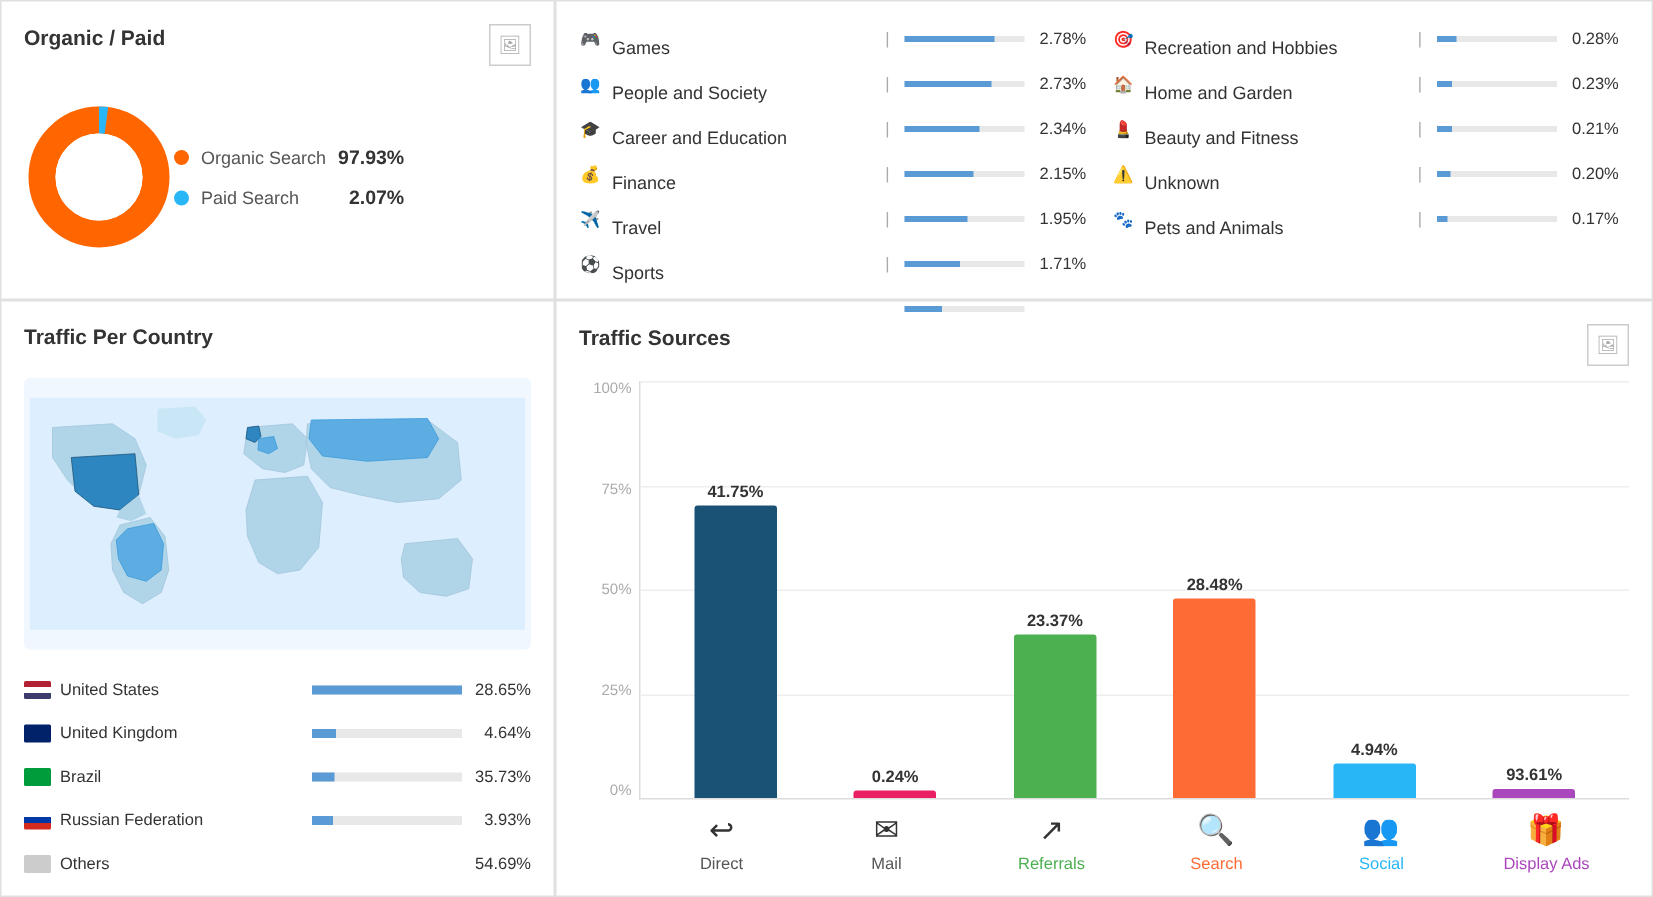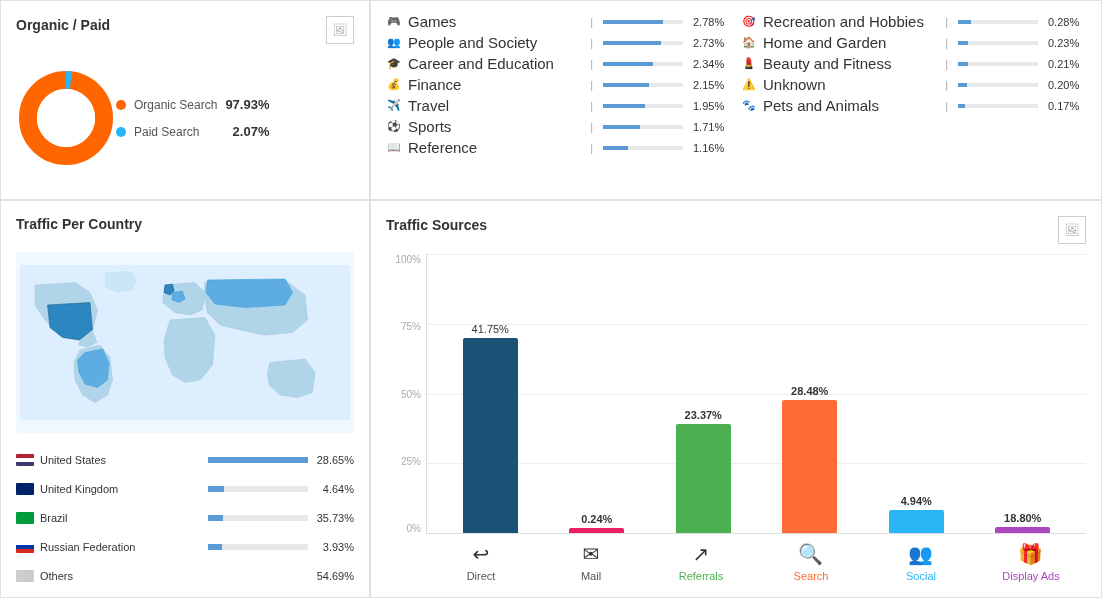--- a/index.html
+++ b/index.html
@@ -16,21 +16,21 @@
     .donut-container { width: 100px; height: 100px; position: relative; flex-shrink: 0; }
     .donut-svg { width: 100px; height: 100px; }
     .legend-items { display: flex; flex-direction: column; gap: 12px; }
     .legend-item { display: flex; align-items: center; gap: 8px; }
     .legend-dot { width: 10px; height: 10px; border-radius: 50%; flex-shrink: 0; }
     .legend-label { color: #555; font-size: 12px; flex: 1; }
     .legend-value { font-size: 13px; font-weight: bold; color: #333; }
     .panel-icon { width: 28px; height: 28px; border: 1px solid #ccc; display: flex; align-items: center; justify-content: center; color: #aaa; font-size: 12px; align-self: flex-start; margin-left: auto; }
     .category-row { display: flex; align-items: center; gap: 6px; padding: 2px 0; }
     .cat-icon { width: 16px; height: 16px; display: flex; align-items: center; justify-content: center; font-size: 11px; color: #555; flex-shrink: 0; }
-    .cat-name { flex: 1; color: #333; font-size: 15px; min-width: 120px; }
+    .cat-name { flex: 1; color: #333; font-size: 12px; min-width: 120px; margin-top: 12px; }
     .cat-bar-wrap { width: 80px; height: 4px; background: #e8e8e8; position: relative; margin: 0 4px; }
     .cat-bar { height: 4px; background: #5b9bd5; position: absolute; left: 0; top: 0; }
     .cat-pct { width: 38px; text-align: left; font-size: 11px; color: #333; flex-shrink: 0; }
 
     
     .country-panel { padding: 15px; display: flex; flex-direction: column; gap: 10px; justify-content: flex-end; }
     .world-map { flex: 1; background: #f0f7ff; border-radius: 4px; display: flex; align-items: center; justify-content: center; min-height: 160px; overflow: hidden; }
     .country-list { display: flex; flex-direction: column; gap: 6px; }
     .country-row { display: flex; align-items: center; gap: 6px; margin-top: 11px; }
     .flag { width: 18px; height: 12px; border-radius: 1px; flex-shrink: 0; }
@@ -300,41 +300,41 @@
         </div>
         <div style="flex:1; position:relative; border-left:1px solid #ddd; border-bottom:1px solid #ddd;">
 
           <div style="position:absolute;top:0;left:0;right:0;height:1px;background:#eee;"></div>
           <div style="position:absolute;top:25%;left:0;right:0;height:1px;background:#eee;"></div>
           <div style="position:absolute;top:50%;left:0;right:0;height:1px;background:#eee;"></div>
           <div style="position:absolute;top:75%;left:0;right:0;height:1px;background:#eee;"></div>
 
           <div id="bars-container" style="position:absolute;bottom:0;left:0;right:0;top:0;display:flex;align-items:flex-end;padding:0 10px;">
               <div style="flex: 1 1 0%; display: flex; flex-direction: column; align-items: center; justify-content: flex-end;">
-                <div style="font-size: 11px; font-weight: normal; color: rgb(51, 51, 51); margin-bottom: 3px; margin-top: 44px;">41.75%</div>
+                <div style="font-size: 11px; font-weight: bold; color: rgb(51, 51, 51); margin-bottom: 3px; margin-top: 44px;">41.75%</div>
                 <div style="width: 55px; height: 195px; background: rgb(26, 82, 118); border-radius: 2px 2px 0px 0px;"></div>
               </div>
               <div style="flex: 1 1 0%; display: flex; flex-direction: column; align-items: center; justify-content: flex-end;">
                 <div style="font-size: 11px; font-weight: bold; color: rgb(51, 51, 51); margin-bottom: 3px;">0.24%</div>
                 <div style="width: 55px; height: 5px; background: rgb(233, 30, 99); border-radius: 2px 2px 0px 0px;"></div>
               </div>
               <div style="flex: 1 1 0%; display: flex; flex-direction: column; align-items: center; justify-content: flex-end;">
                 <div style="font-size: 11px; font-weight: bold; color: rgb(51, 51, 51); margin-bottom: 3px;">23.37%</div>
                 <div style="width: 55px; height: 109px; background: rgb(76, 175, 80); border-radius: 2px 2px 0px 0px;"></div>
               </div>
               <div style="flex: 1 1 0%; display: flex; flex-direction: column; align-items: center; justify-content: flex-end;">
                 <div style="font-size: 11px; font-weight: bold; color: rgb(51, 51, 51); margin-bottom: 3px;">28.48%</div>
                 <div style="width: 55px; height: 133px; background: rgb(255, 107, 53); border-radius: 2px 2px 0px 0px;"></div>
               </div>
               <div style="flex: 1 1 0%; display: flex; flex-direction: column; align-items: center; justify-content: space-between;">
                 <div style="font-size: 11px; font-weight: bold; color: rgb(51, 51, 51); margin-bottom: 3px;">4.94%</div>
                 <div style="width: 55px; height: 23px; background: rgb(41, 182, 246); border-radius: 2px 2px 0px 0px;"></div>
               </div>
               <div style="flex: 1 1 0%; display: flex; flex-direction: column; align-items: center; justify-content: flex-end;">
-                <div style="font-size: 11px; font-weight: bold; color: rgb(51, 51, 51); margin-bottom: 3px;">18.80%</div>
+                <div style="font-size: 11px; font-weight: bold; color: rgb(51, 51, 51); margin-bottom: 3px;">93.61%</div>
                 <div style="width: 55px; height: 6px; background: rgb(171, 71, 188); border-radius: 2px 2px 0px 0px;"></div>
               </div>
             </div>
         </div>
       </div>
       <div style="display:flex; margin-top:8px; padding-left:40px;" id="source-labels-container">
           <div style="flex: 1 1 0%; display: flex; flex-direction: column; align-items: center; gap: 4px;">
             <div style="font-size: 20px;">↩</div>
             <div style="font-size: 11px; color: rgb(85, 85, 85);">Direct</div>
           </div>

